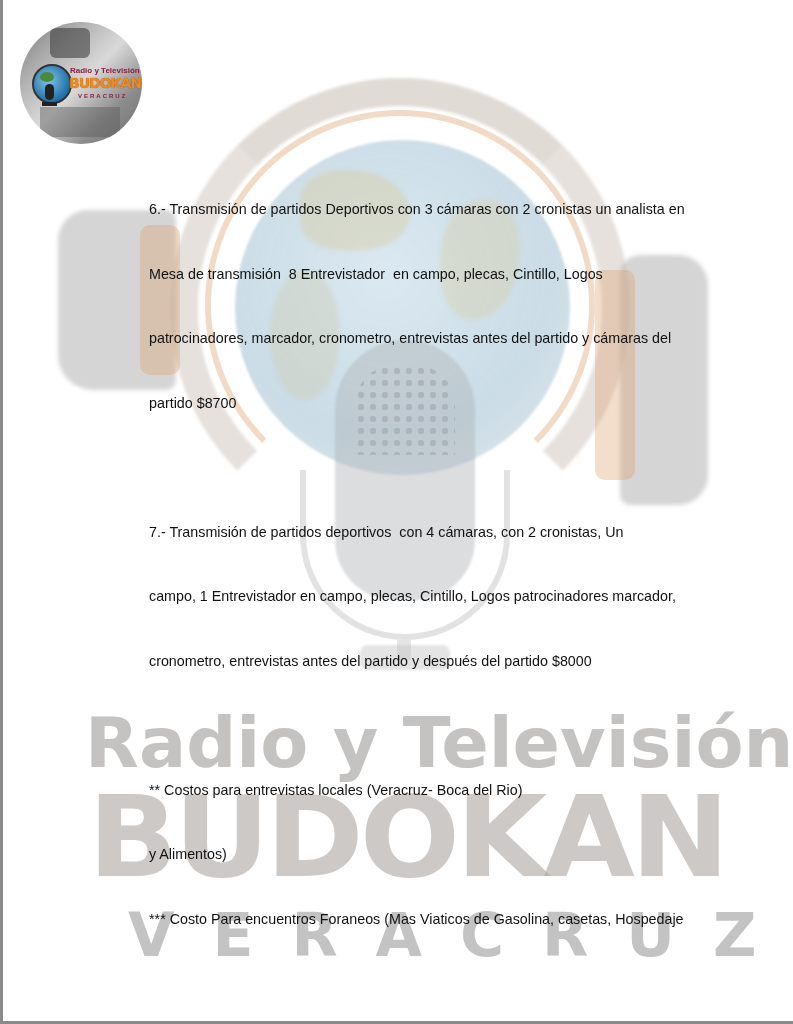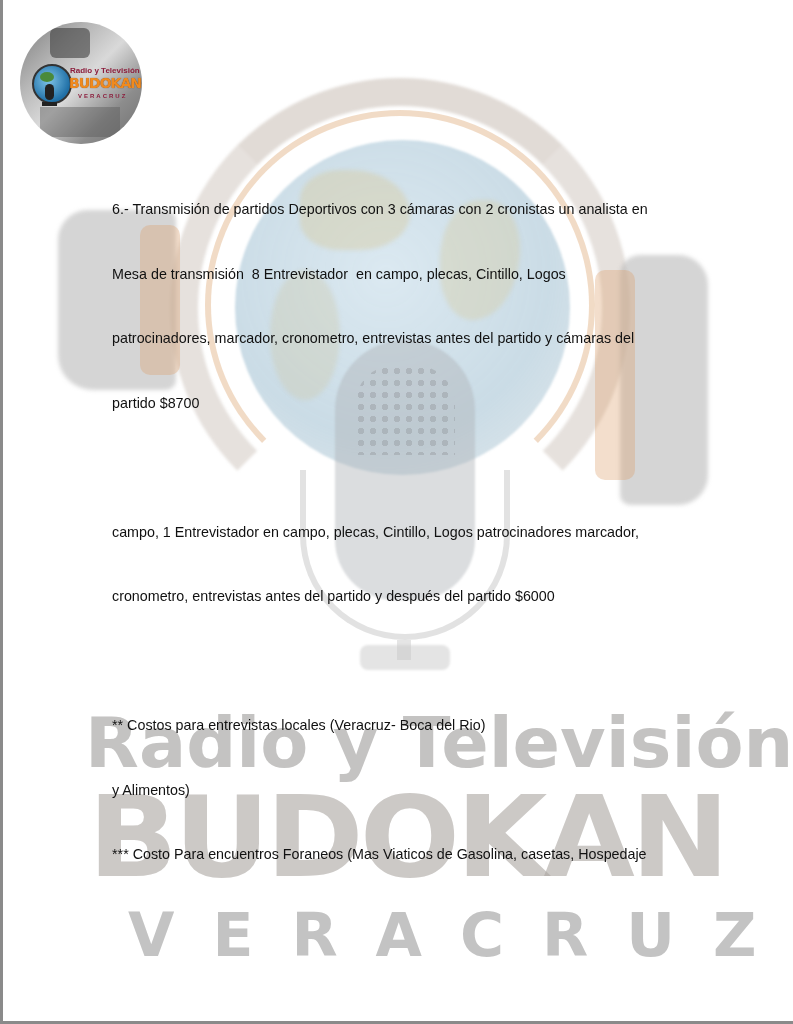--- a/index.html
+++ b/index.html
@@ -123,21 +123,21 @@
       position: absolute; left: 58px; top: 71px; font-size: 6px; font-weight: bold; color: #8c1d3c;
       letter-spacing: 2px; white-space: nowrap;
     }
     
     .content {
       position: absolute; left: 112px; top: 156px; width: 620px;
       font-family: "Liberation Sans", sans-serif; font-size: 14.3px;
       line-height: 21.5px; color: #111;
     }
     .para { margin: 0 0 21.5px 0; white-space: pre-wrap; }
-    .line { display: block; white-space: pre; }
+    .line { display: block; white-space: pre; margin-left: 37px; }
   </style>
 </head>
 <body>
 
 <div class="page">
   <div class="left-edge"></div>
   <div class="bottom-edge"></div>
 
   <div class="wm-wrap">
     <div class="wm-globe"></div>
@@ -173,22 +173,23 @@
   </div>
 
   <div class="content">
     <div class="para">
       <span class="line">6.- Transmisión de partidos Deportivos con 3 cámaras con 2 cronistas un analista en</span>
       <span class="line">Mesa de transmisión  8 Entrevistador  en campo, plecas, Cintillo, Logos</span>
       <span class="line">patrocinadores, marcador, cronometro, entrevistas antes del partido y cámaras del</span>
       <span class="line">partido $8700</span>
     </div>
     <div class="para">
+      <span class="line">7.- Transmisión de partidos deportivos  con 4 cámaras, con 2 cronistas, Un</span>
       <span class="line">campo, 1 Entrevistador en campo, plecas, Cintillo, Logos patrocinadores marcador,</span>
-      <span class="line">cronometro, entrevistas antes del partido y después del partido $6000</span>
+      <span class="line">cronometro, entrevistas antes del partido y después del partido $8000</span>
     </div>
     <div class="para">
       <span class="line">** Costos para entrevistas locales (Veracruz- Boca del Rio)</span>
       <span class="line">y Alimentos)</span>
       <span class="line">*** Costo Para encuentros Foraneos (Mas Viaticos de Gasolina, casetas, Hospedaje</span>
     </div>
 
   </div>
 </div>
 

